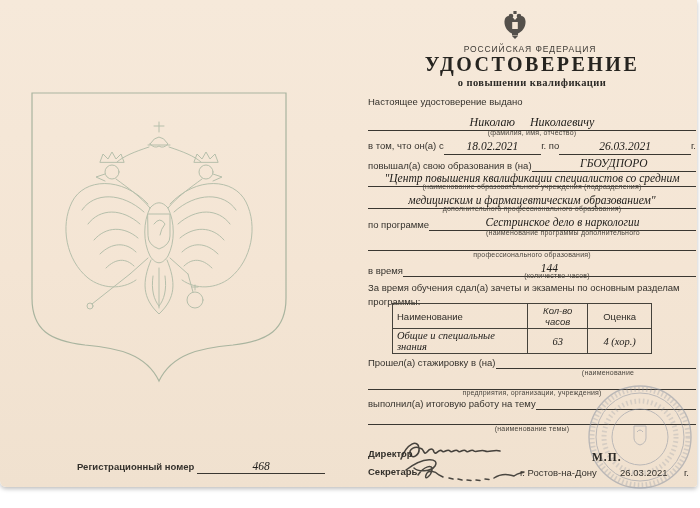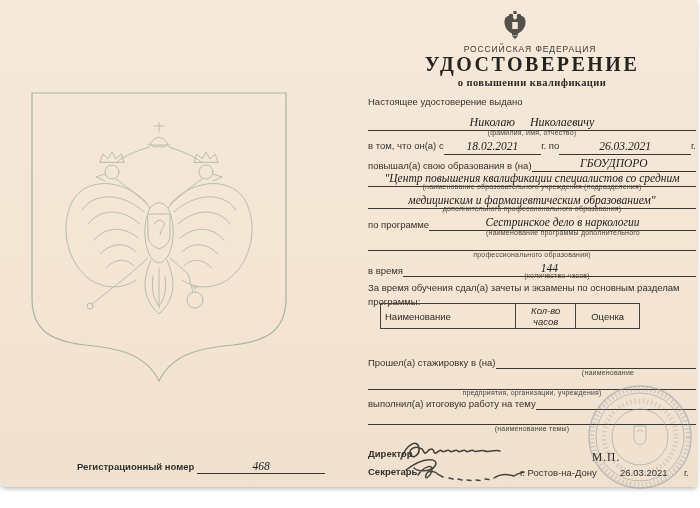--- a/index.html
+++ b/index.html
@@ -23,30 +23,30 @@
   .country{position:absolute;top:44px;left:0;right:4px;text-align:center;
            font-size:8.5px;letter-spacing:.9px;color:#3c3934;}
   .title{position:absolute;top:53px;left:0;right:0;text-align:center;
          font-family:"Liberation Serif", serif;font-weight:bold;font-size:20px;
          letter-spacing:2.5px;color:#262420;}
   .subtitle{position:absolute;top:77px;left:0;right:0;text-align:center;
             font-family:"Liberation Serif", serif;font-weight:bold;font-size:10.5px;
             letter-spacing:.4px;color:#2c2a26;}
   .wide-words{word-spacing:12px;}
   
-  .marks{position:absolute;top:303px;left:12px;width:260px;border-collapse:collapse;
+  .marks{position:absolute;top:303px;left:24px;width:260px;border-collapse:collapse;
          font-size:9.5px;color:#2f2c27;}
   .marks td,.marks th{border:1px solid #45423b;padding:1px 4px;font-weight:normal;vertical-align:middle;}
   .marks th{text-align:left;height:13px;}
   .marks th.c,.marks td.c{text-align:center;}
   .marks .tval{font-family:"Liberation Serif", serif;font-style:italic;font-size:10.5px;color:#23211e;}
   .col1{width:160px;} .col2{width:66px;font-style:italic;} .col3{width:67px;}
   .bold{font-weight:bold;}
   .mp{position:absolute;left:224px;top:451px;font-family:"Liberation Serif", serif;
-      font-weight:normal;font-size:11.5px;color:#2a2824;letter-spacing:1px;}
+      font-weight:bold;font-size:11.5px;color:#2a2824;letter-spacing:1px;}
   .sig{position:absolute;}
   .stamp{position:absolute;left:219px;top:384px;opacity:.55;}
   .footnote{font-size:9.5px;color:#34312c;white-space:nowrap;position:absolute;}
 </style>
 </head>
 <body>
 
 <div class="stage">
   <div class="paper">
 
@@ -171,20 +171,25 @@
 
       <div class="abs" style="top:281px;left:0;right:0;font-size:9.5px;line-height:1.45;color:#34312c;">За время обучения сдал(а) зачеты и экзамены по основным разделам программы:</div>
 
       <table class="marks">
         <tbody>
             <tr>
           <th class="col1">Наименование</th>
           <th class="col2 c">Кол-во часов</th>
           <th class="col3 c">Оценка</th>
         </tr>
+        <tr>
+          <td class="tval">Общие и специальные знания</td>
+          <td class="tval c">63</td>
+          <td class="tval c">4 (хор.)</td>
+        </tr>
       </tbody>
         </table>
 
       <div class="flexrow" style="top:356px;">
         <span class="lbl">Прошел(а) стажировку в (на)</span>
         <div class="fill" style="flex:1;"></div>
       </div>
       <div class="cap abs" style="top:369px;left:152px;right:0;">(наименование</div>
       <div class="flexrow" style="top:377px;">
         <div class="fill" style="flex:1;height:10px;"></div>

